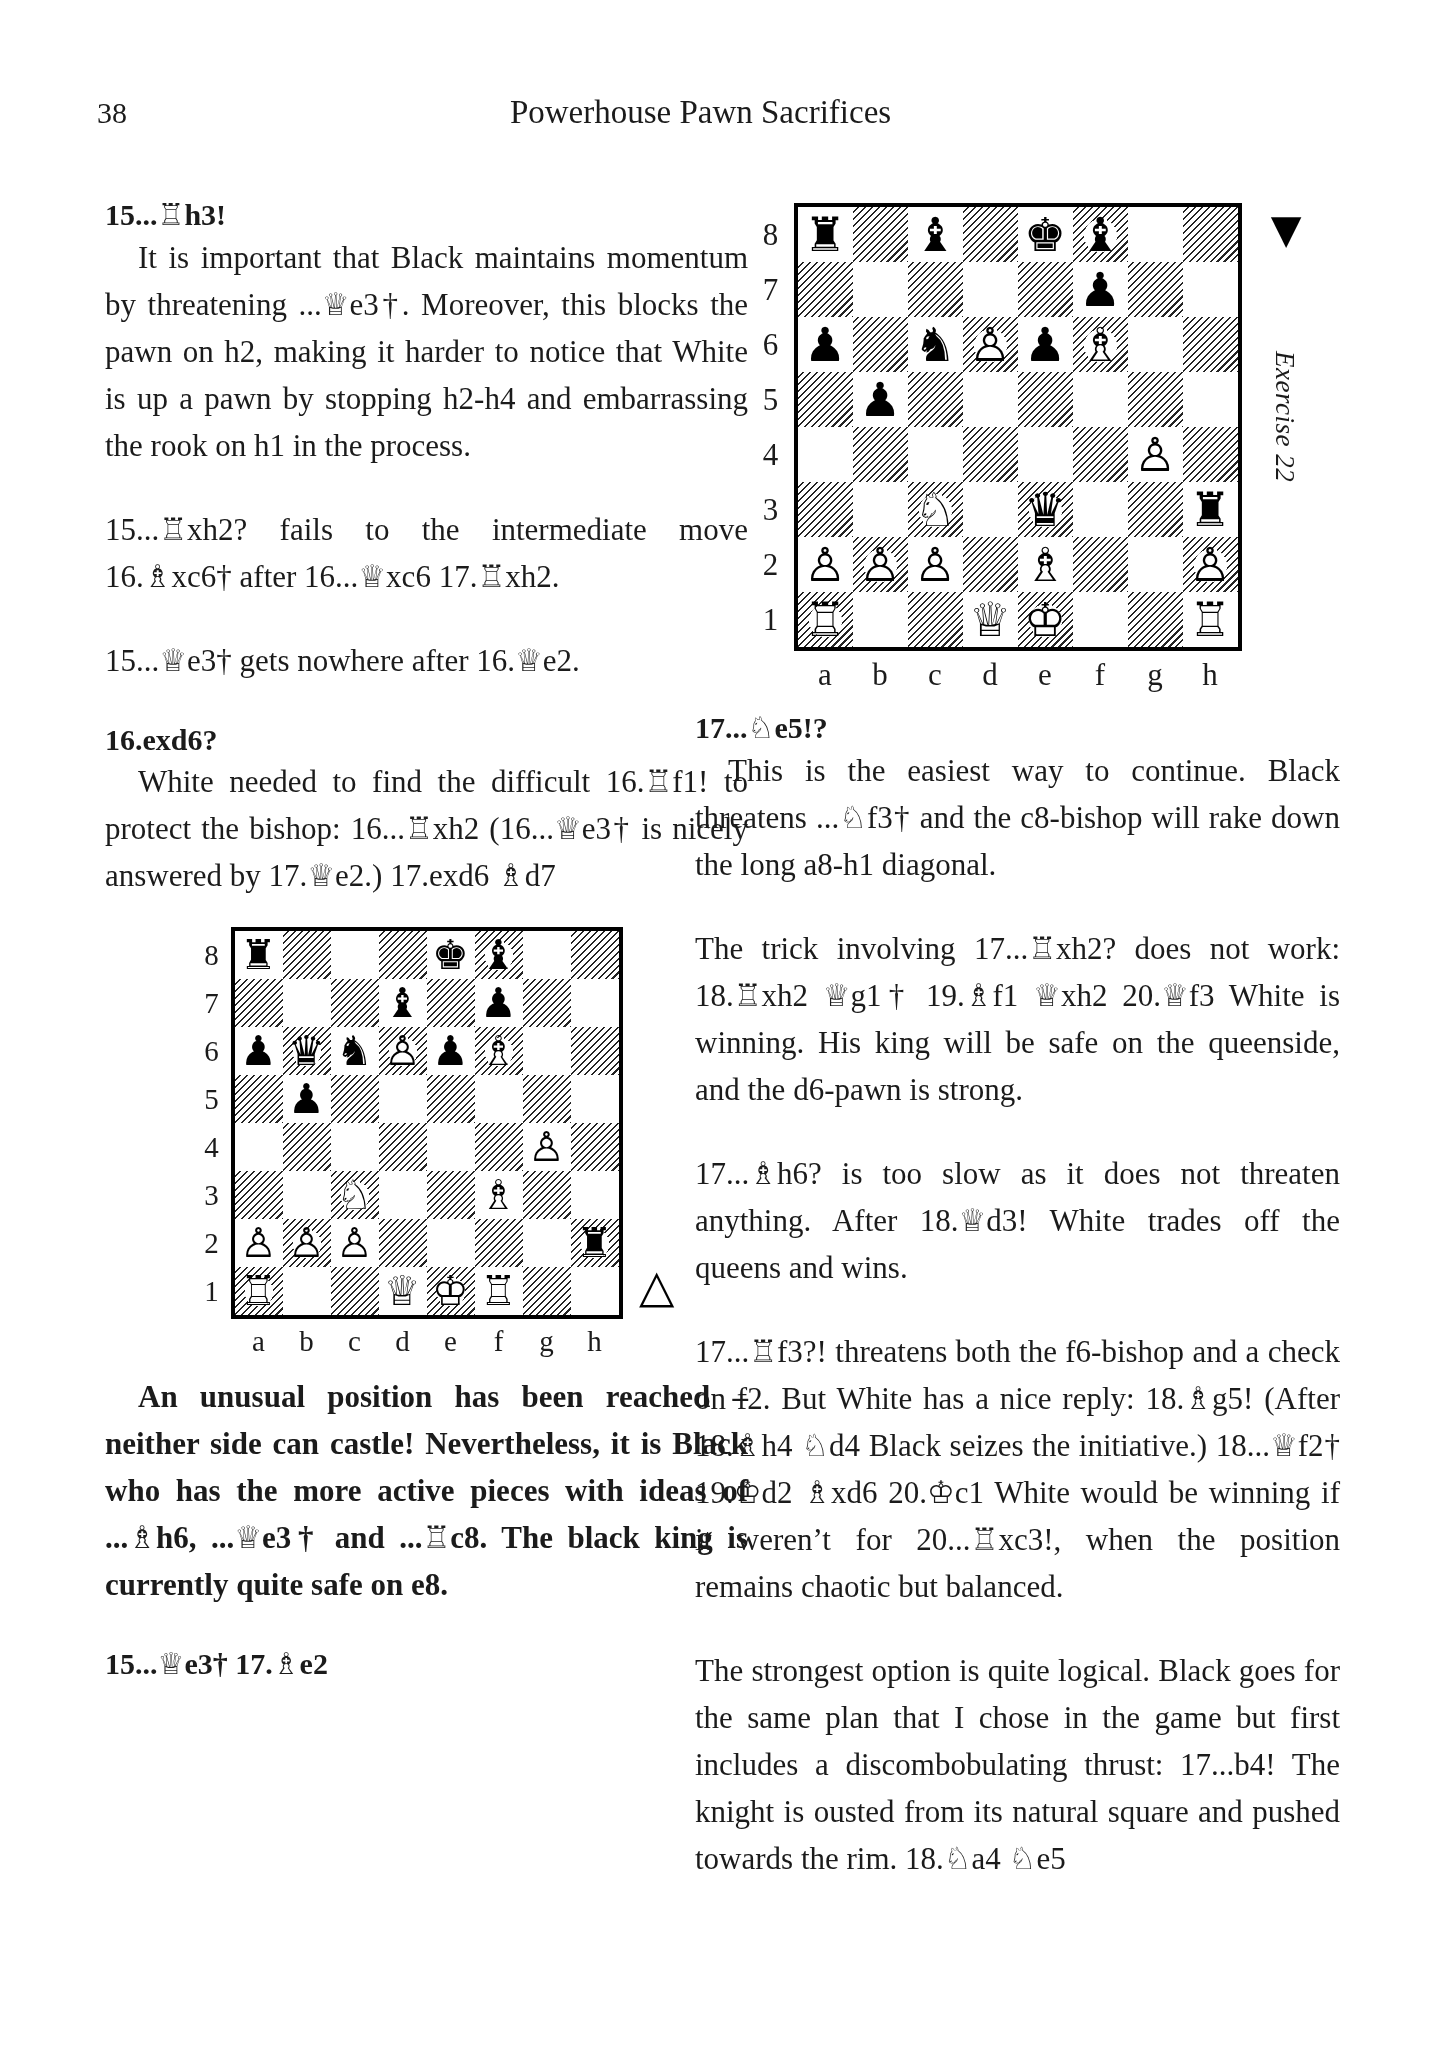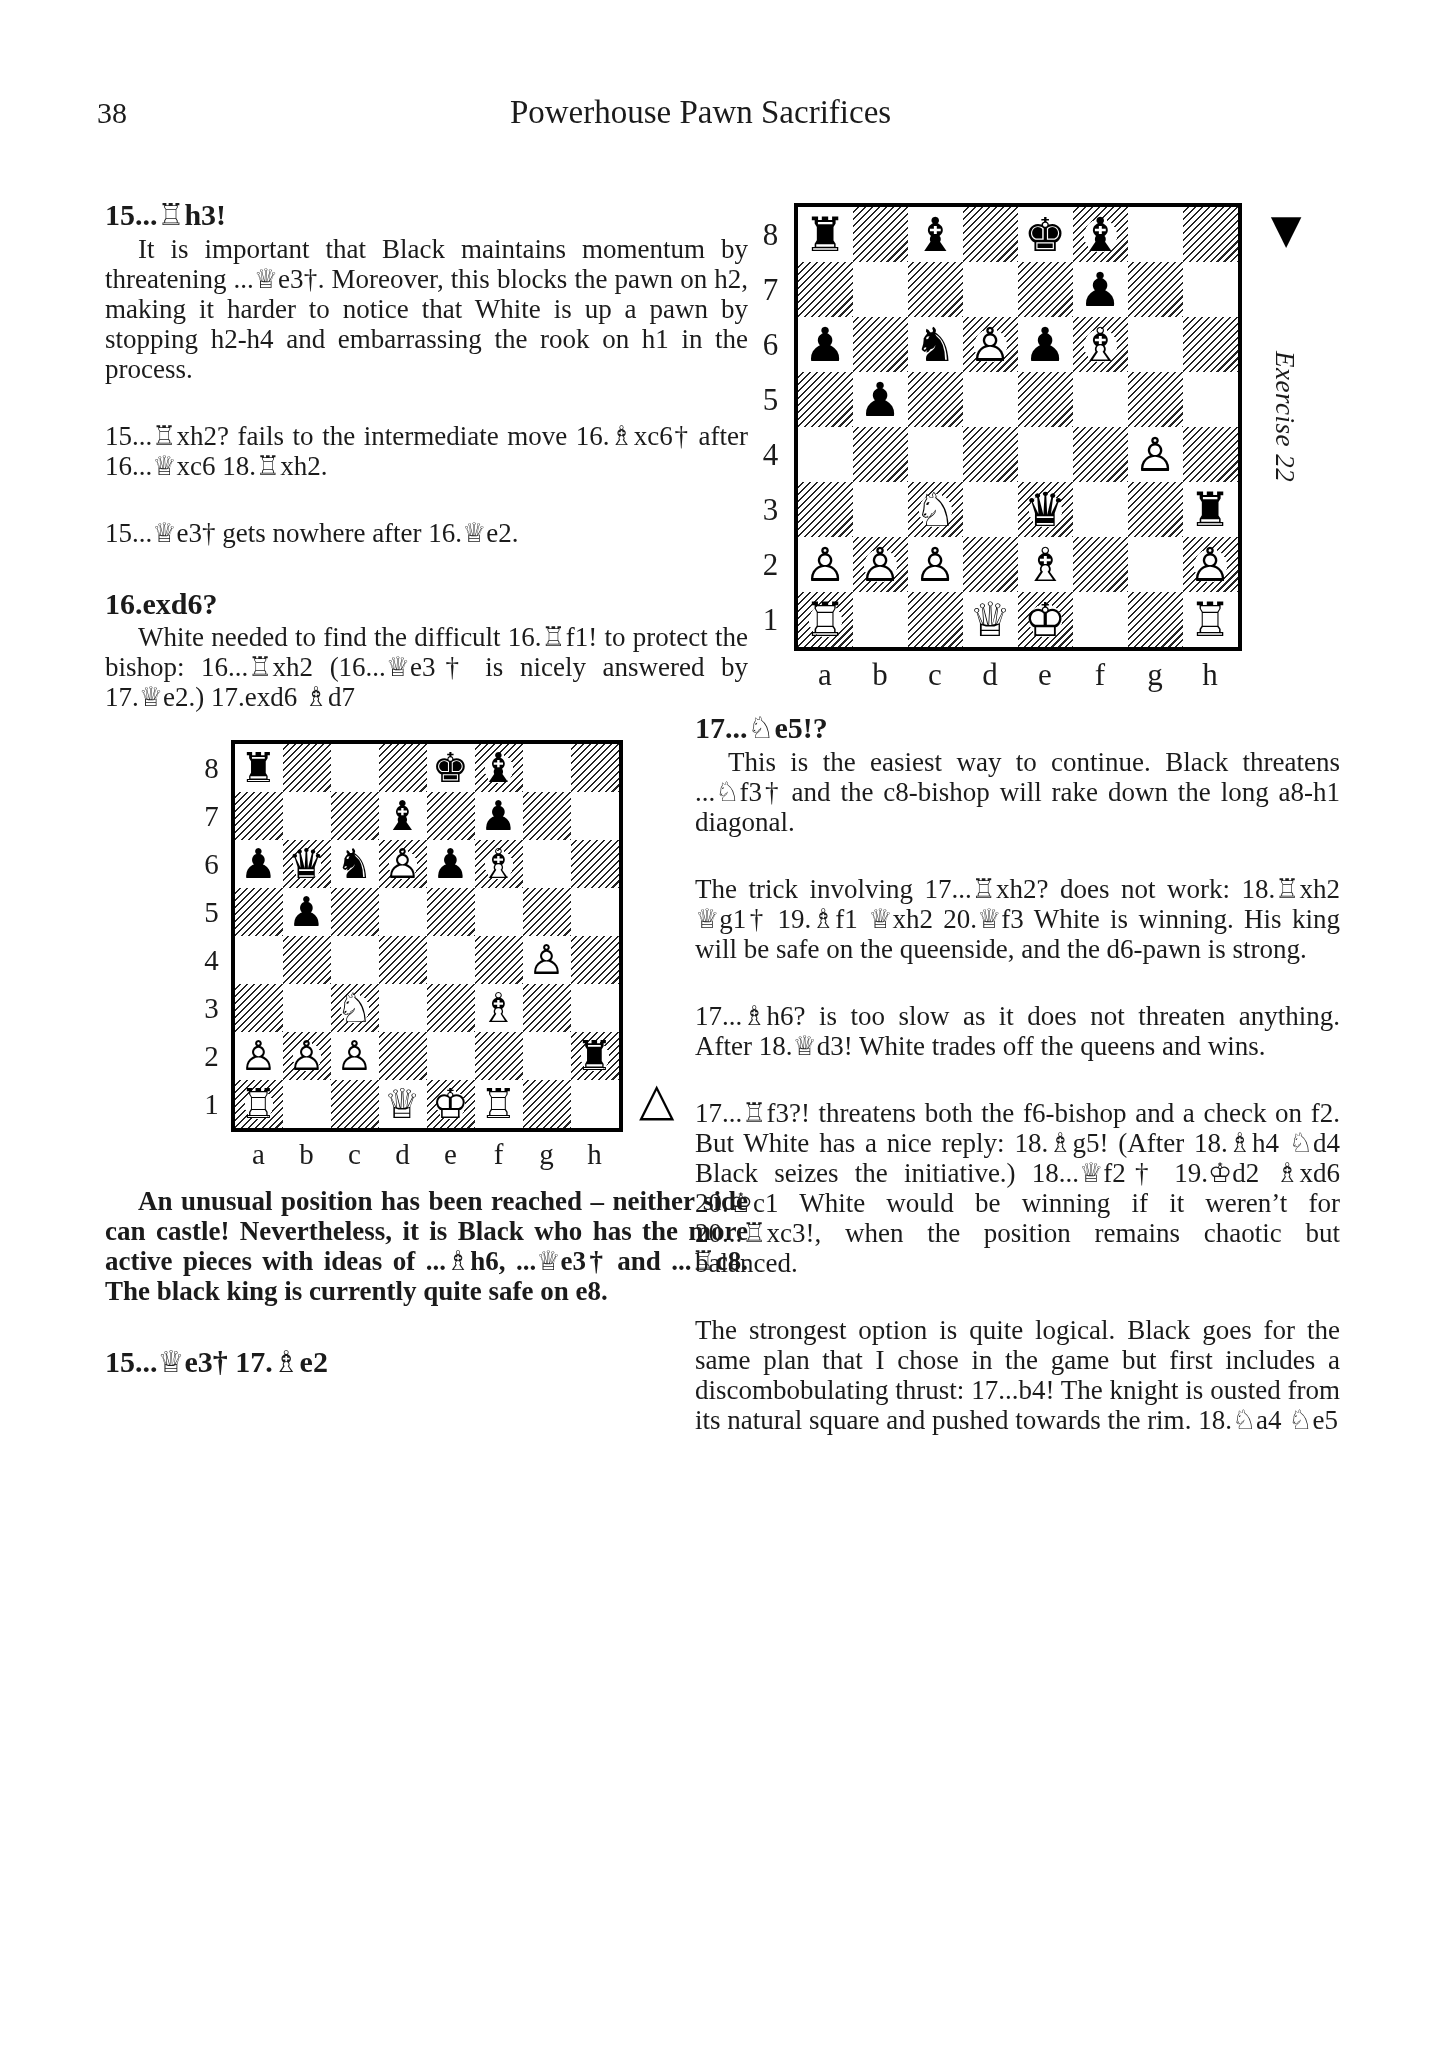--- a/index.html
+++ b/index.html
@@ -9,21 +9,21 @@
     color:#1b1b1b;font-family:"Liberation Serif","DejaVu Sans",serif;
     overflow:hidden;
   }
   .page-number{position:absolute;left:97px;top:98px;font-size:30px;line-height:1;}
   .page-title{position:absolute;left:0;right:0;top:96px;text-align:center;font-size:33px;line-height:1;padding-left:9px;}
   .col{position:absolute;top:196px;}
   .col.left{left:97px;width:643px;margin-left:8px;}
   .col.right{left:695px;width:645px;}
   p{margin:0;}
   .body-para{
-    font-size:27px;line-height:30px;text-align:justify;margin-top:37px;
+    font-size:31px;line-height:47px;text-align:justify;margin-top:37px;
     font-family:"Liberation Serif","DejaVu Sans",serif;
   }
   .body-para.indent{text-indent:33px;}
   .move-header{
     font-size:30px;line-height:37.5px;font-weight:bold;margin-top:37px;
     font-family:"Liberation Serif","DejaVu Sans",serif;
   }
   .col > :first-child{margin-top:0;}
   .move-header + .body-para{margin-top:0;}
   .diagram + .body-para{margin-top:14px;font-weight:bold;}
@@ -70,21 +70,21 @@
 </style>
 </head>
 <body>
 
 <div class="page">
   <span class="page-number">38</span>
   <div class="page-title">Powerhouse Pawn Sacrifices</div>
   <div class="col left" id="col-left">
       <p class="move-header">15...♖h3!</p>
       <p class="body-para indent">It is important that Black maintains momentum by threatening ...♕e3†. Moreover, this blocks the pawn on h2, making it harder to notice that White is up a pawn by stopping h2-h4 and embarrassing the rook on h1 in the process.</p>
-      <p class="body-para">15...♖xh2? fails to the intermediate move 16.♗xc6† after 16...♕xc6 18.♖xh2.</p>
+      <p class="body-para">15...♖xh2? fails to the intermediate move 16.♗xc6† after 16...♕xc6 17.♖xh2.</p>
       <p class="body-para">15...♕e3† gets nowhere after 16.♕e2.</p>
       <p class="move-header">16.exd6?</p>
       <p class="body-para indent">White needed to find the difficult 16.♖f1! to protect the bishop: 16...♖xh2 (16...♕e3† is nicely answered by 17.♕e2.) 17.exd6 ♗d7</p>
       <div class="diagram d2">
         <div class="rank-labels">
           <div class="rlab">8</div>
           <div class="rlab">7</div>
           <div class="rlab">6</div>
           <div class="rlab">5</div>
           <div class="rlab">4</div>

